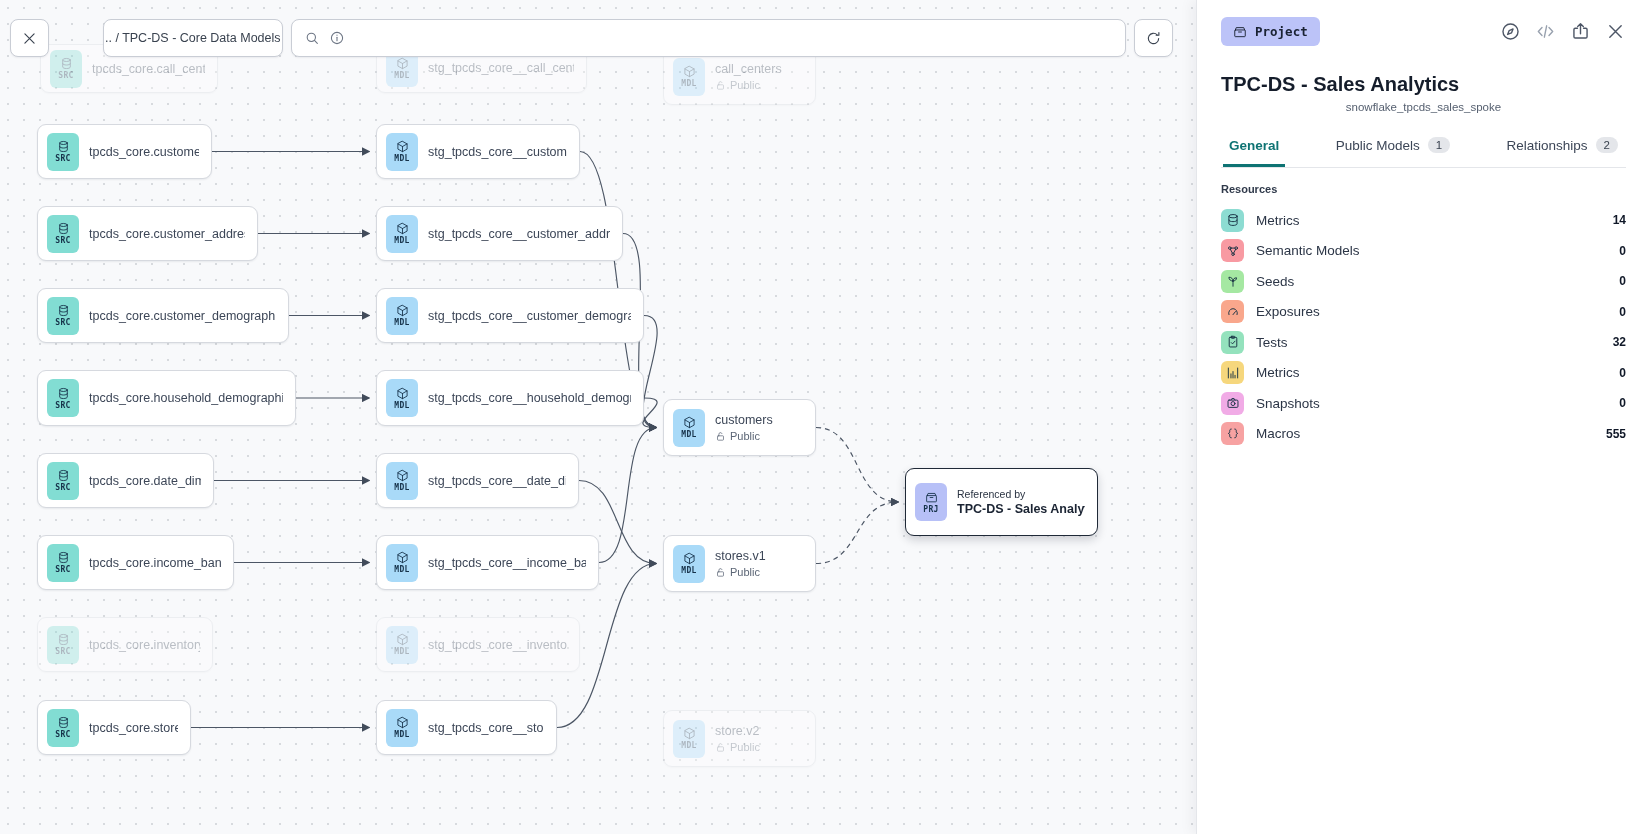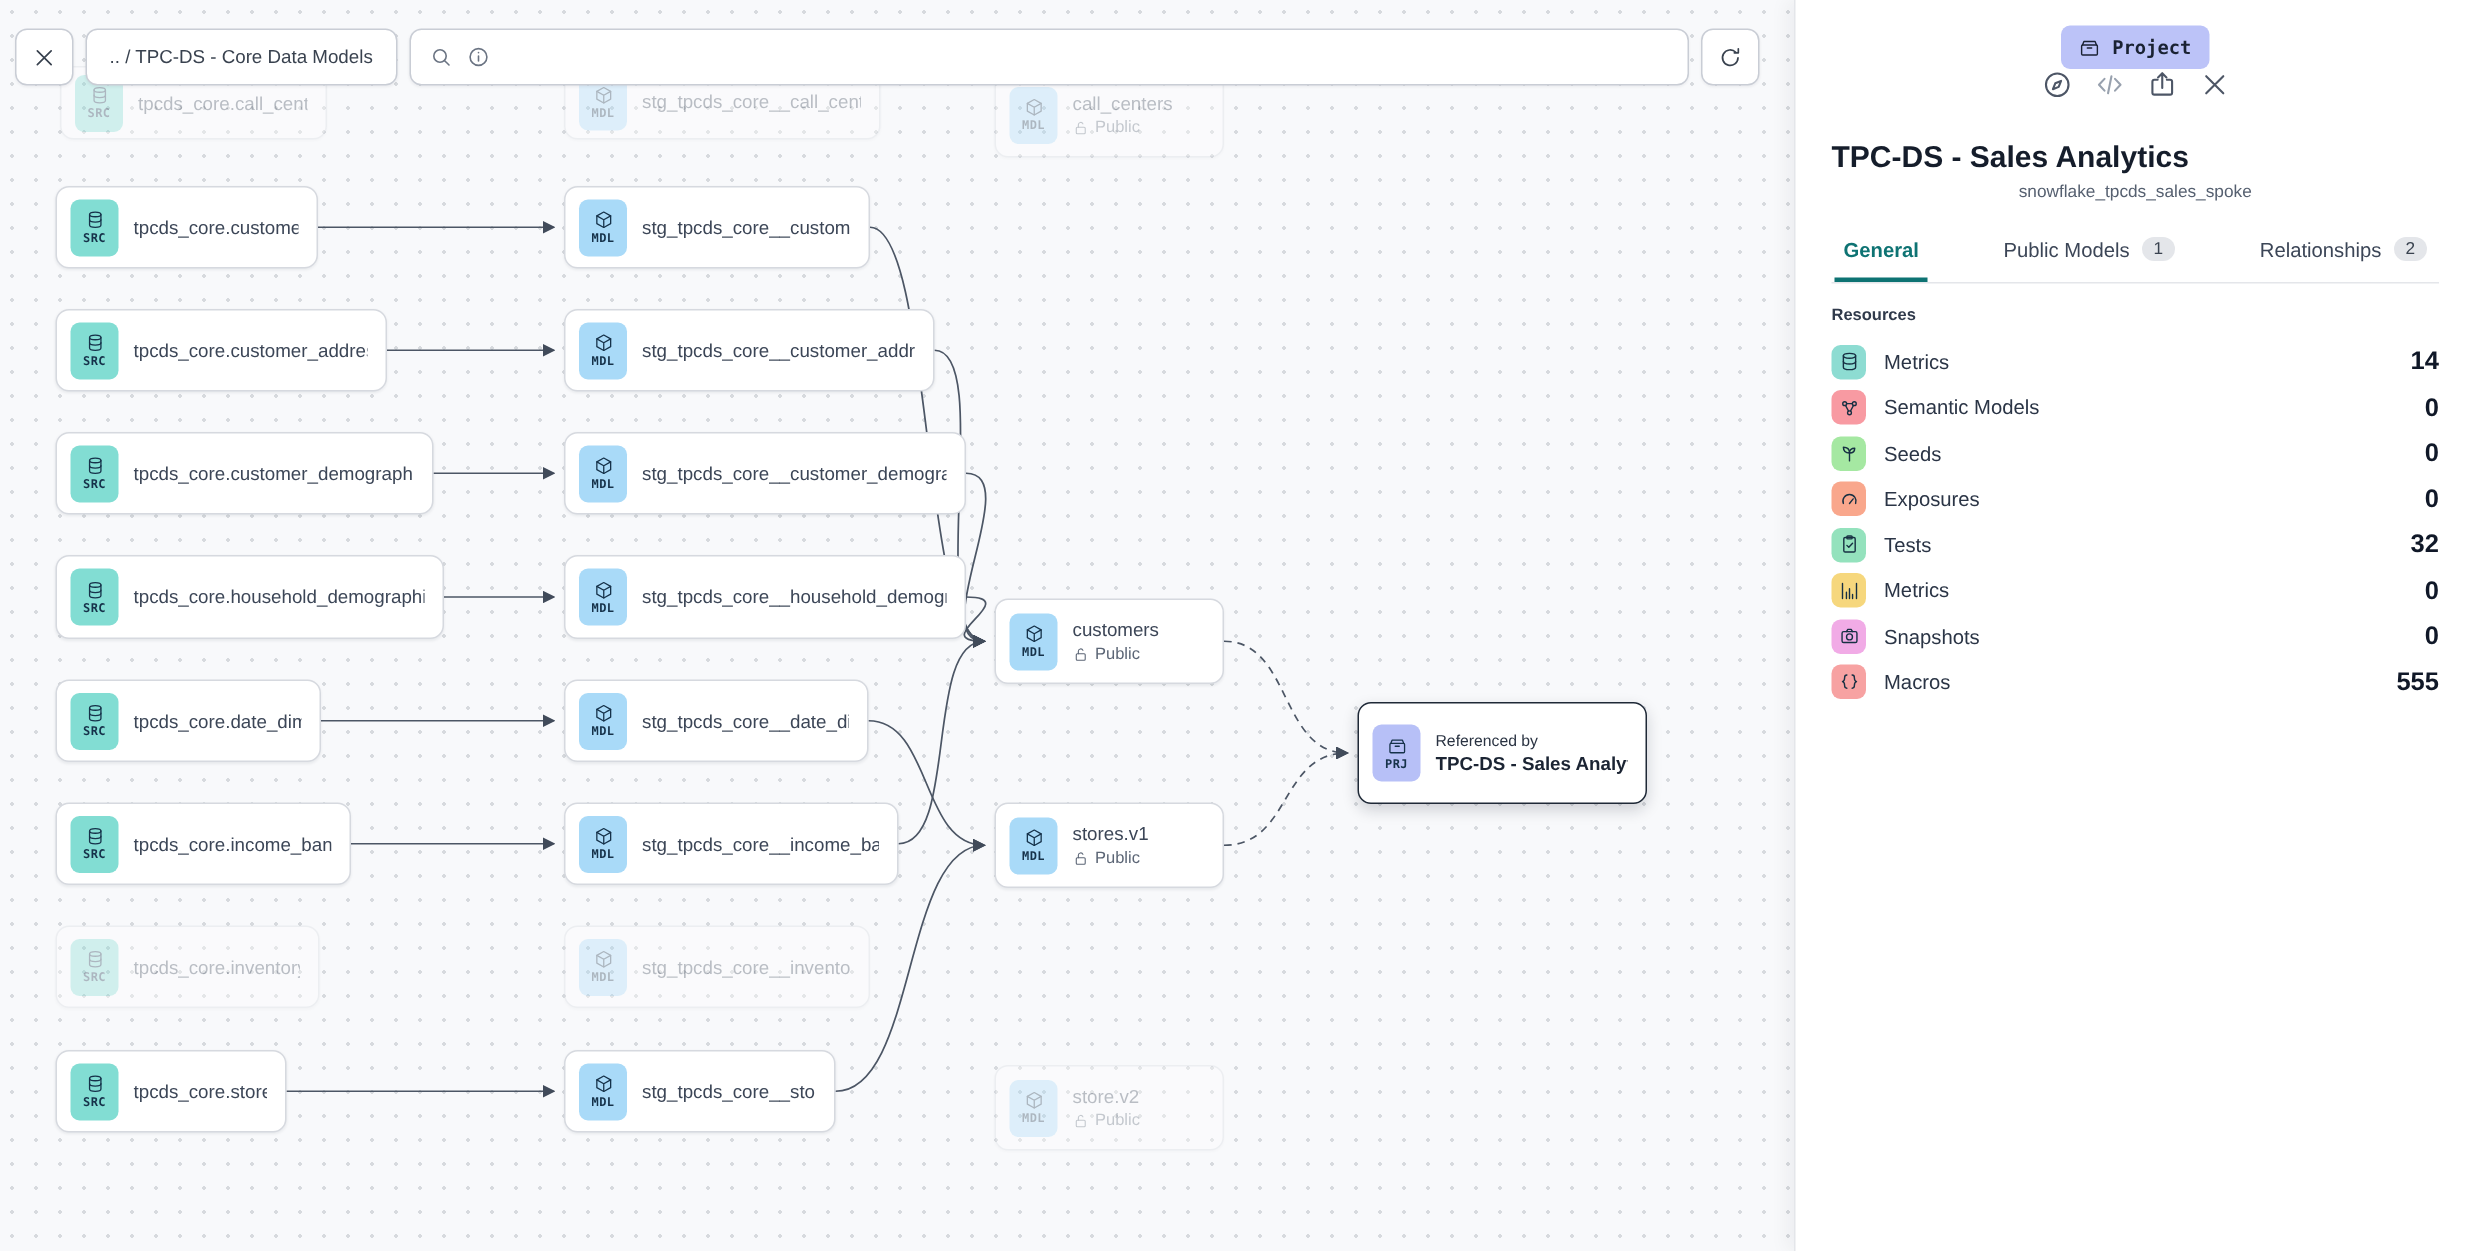--- a/index.html
+++ b/index.html
@@ -30,34 +30,34 @@
   .nsub svg { width:11px; height:11px; }
 
   
   .topbar { position:absolute; left:10px; top:19px; right:23px; display:flex; gap:8px;
     align-items:stretch; z-index:5; }
   .tb-btn { width:39px; height:38px; background:#fff; border:1px solid #c9cdd5; border-radius:8px;
     display:flex; align-items:center; justify-content:center; color:#39424f; cursor:pointer;
     box-shadow:0 1px 2px rgba(16,24,40,.06); flex:0 0 auto; }
   .tb-btn svg { width:17px; height:17px; }
   .crumb { height:38px; background:#fff; border:1px solid #c9cdd5; border-radius:8px;
-    display:flex; align-items:center; padding:0 15px; font-size:12.5px; color:#39424f;
-    white-space:nowrap; cursor:pointer; box-shadow:0 1px 2px rgba(16,24,40,.06); flex:0 0 auto; }
+    display:flex; align-items:center; padding:0 1px; font-size:12.5px; color:#39424f;
+    white-space:nowrap; cursor:pointer; box-shadow:0 1px 2px rgba(16,24,40,.06); flex:0 0 auto;margin-left:46px; }
   .search { height:38px; flex:1; background:#fff; border:1px solid #c9cdd5; border-radius:8px;
     display:flex; align-items:center; gap:9px; padding:0 12px; box-shadow:0 1px 2px rgba(16,24,40,.06); }
   .search svg { width:16px; height:16px; color:#6b7483; flex:0 0 auto; }
   .search input { flex:1; border:none; outline:none; font-size:13px; color:#2b3546;
     font-family:inherit; background:transparent; }
   .search input::placeholder { color:#8b93a1; }
   .search .info { color:#545e6d; cursor:pointer; display:flex; }
 
   
   .panel { position:relative; flex:1; background:#fff; border-left:1px solid #e4e6ea;
     box-shadow:-5px 0 12px rgba(16,24,40,.05); padding:17px 22px 0 24px; z-index:6; }
-  .panel-head { display:flex; justify-content:space-between; align-items:center;flex-direction:column; }
+  .panel-head { display:flex; justify-content:space-between; align-items:center; }
   .badge { display:inline-flex; align-items:center; gap:8px; background:#bcc3f8; color:#1a2233;
     font:600 12.5px "DejaVu Sans Mono",monospace; padding:7px 12px; border-radius:6px; }
   .badge svg { width:14px; height:14px; }
   .hicons { display:flex; gap:14px; align-items:center; color:#4d5666; }
   .hicons .hic { width:21px; height:21px; cursor:pointer; display:flex; }
   .hicons .hic svg { width:21px; height:21px; }
   .hic.dim { color:#98a1ae; }
   .ptitle { font-size:20px; font-weight:700; color:#151d2b; margin:27px 0 5px; }
   .psub { font-size:11.5px; color:#566070;text-align:center; }
   .overview-btn { margin-top:19px; width:100%; height:40px; border:1px solid #c7ccd4; border-radius:8px;
@@ -70,21 +70,21 @@
     color:#3c4657; cursor:pointer; border-bottom:3px solid transparent; }
   .tab.active { color:#0e7373; font-weight:700; border-bottom-color:#0e7373; }
   .tbadge { background:#e4e6ea; color:#39424f; font-size:11.5px; border-radius:10px;
     padding:2px 8px; font-weight:400; }
   .res-title { margin:15px 0 10px; font-size:11px; font-weight:700; color:#303a4b; }
   .res-row { display:flex; align-items:center; gap:12px; height:30.5px; cursor:pointer; }
   .res-ic { width:23px; height:23px; border-radius:6px; display:flex; align-items:center;
     justify-content:center; color:#173043; flex:0 0 auto; }
   .res-ic svg { width:14px; height:14px; }
   .res-label { font-size:13.5px; color:#2b3546; flex:1; }
-  .res-count { font-size:17px; font-weight:700; color:#101828; }
+  .res-count { font-size:12px; font-weight:700; color:#101828; }
 </style>
 </head>
 <body>
 
 <div class="app">
 
   <div class="canvas">
     <svg id="edges" width="1196" height="834">
       <defs>
         <marker id="arr" viewBox="0 0 10 10" refX="8.5" refY="5" markerWidth="7.5" markerHeight="7.5" orient="auto-start-reverse">

